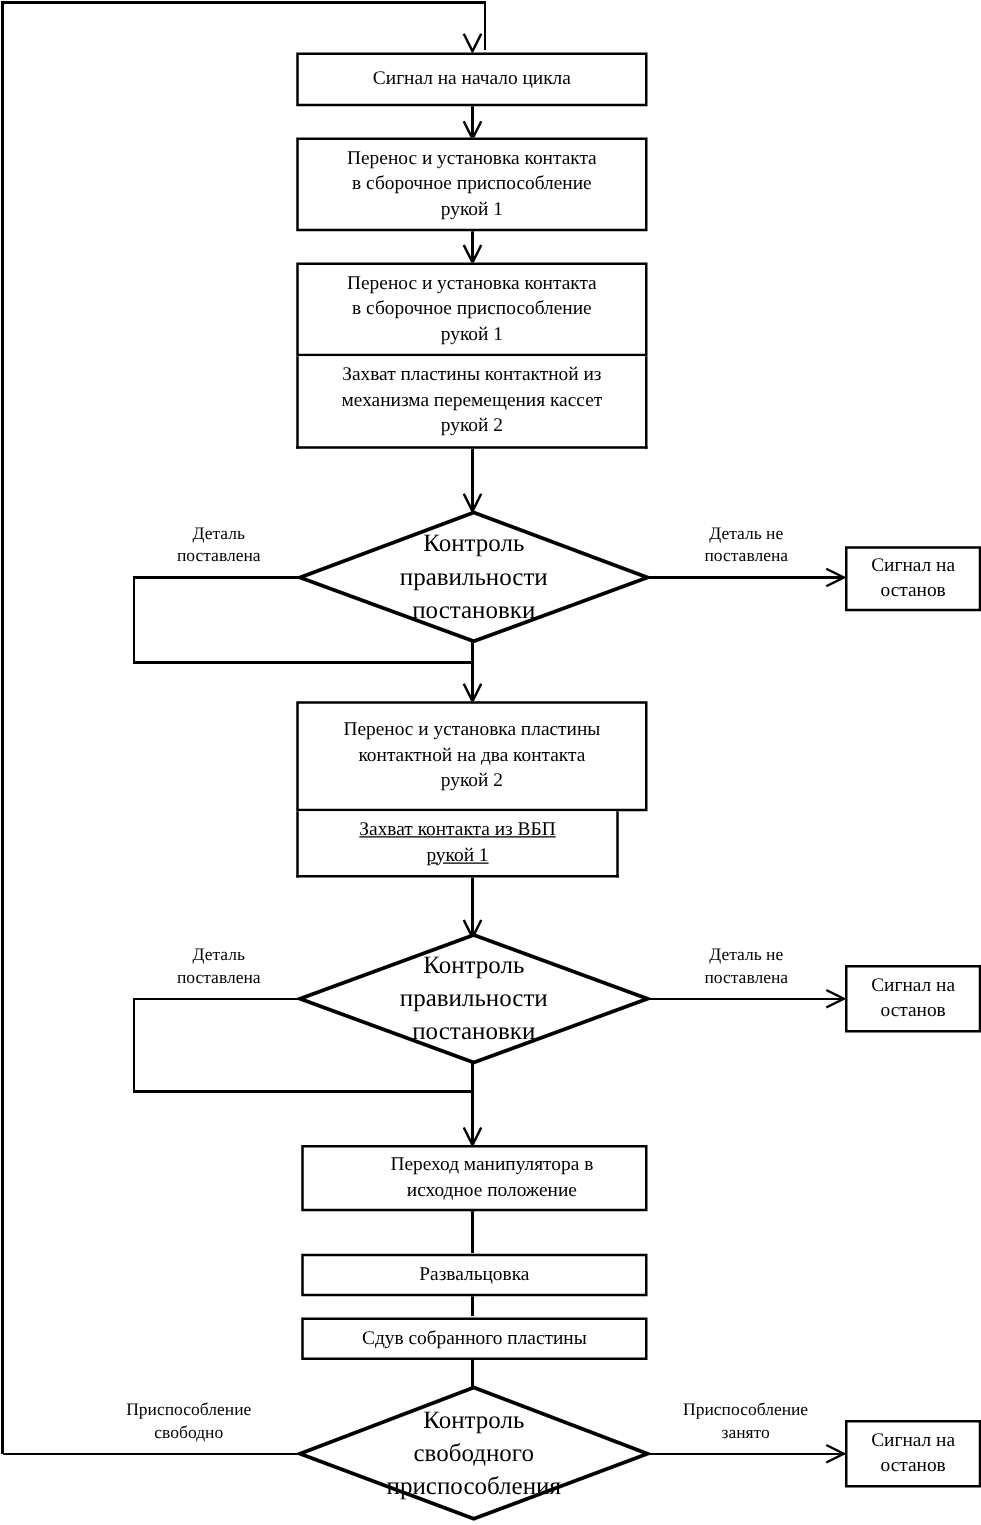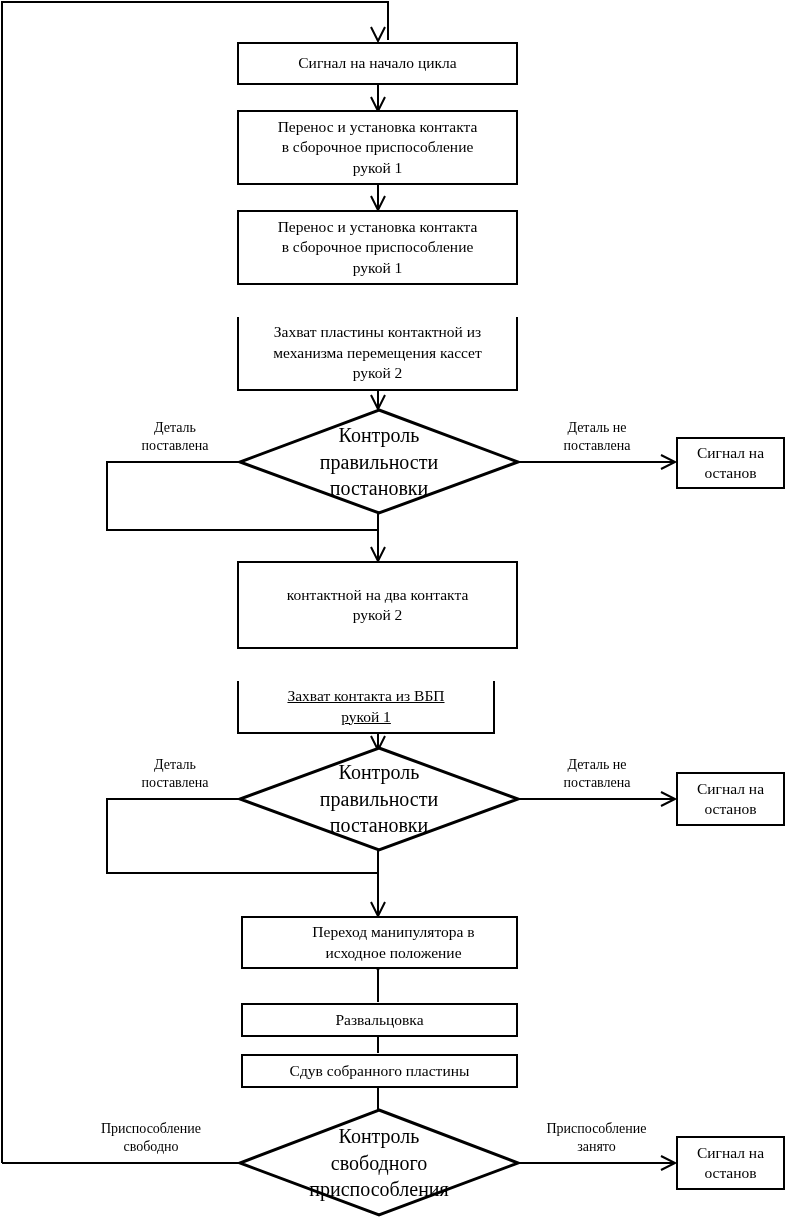--- a/index.html
+++ b/index.html
@@ -4,21 +4,21 @@
 <style>
   html,body{margin:0;padding:0;background:#ffffff;}
   body{font-family:"Liberation Serif","DejaVu Serif",serif;}
   #canvas{position:relative;width:785px;height:1220px;background:#ffffff;overflow:hidden;}
   #wires{position:absolute;left:0;top:0;width:785px;height:1220px;}
   .node{position:absolute;box-sizing:border-box;display:flex;flex-direction:column;
         align-items:center;justify-content:center;text-align:left;color:#000;
         font-size:15.5px;line-height:1.32;background:#fff;}
   .proc{border:2px solid #000;}
   .proc.split-top{border-bottom-width:2px;}
-  .proc.split-bot{border-top:0;margin-top:32px;}
+  .proc.split-bot{border-top:0;}
   .stop{border:2px solid #000;font-size:15.5px;}
   .dia-txt{position:absolute;left:0;top:0;width:100%;height:100%;
            display:flex;flex-direction:column;align-items:center;justify-content:center;
            text-align:center;font-size:20px;line-height:1.45;color:#000;}
   .edgelbl{position:absolute;text-align:center;font-size:14px;line-height:1.3;
            color:#000;white-space:nowrap;}
   .ln{line-height:1.32;}
 </style>
 </head>
 <body>
@@ -111,20 +111,21 @@
     <span class="ln">правильности</span>
     <span class="ln">постановки</span>
   </div>
 
   <div class="node stop" style="left:676px;top:437px;width:109px;height:52px;">
     <span class="ln">Сигнал на</span>
     <span class="ln">останов</span>
   </div>
 
   <div class="node proc split-top" style="left:237px;top:561px;width:281px;height:88px;">
+    <span class="ln">Перенос и установка пластины</span>
     <span class="ln">контактной на два контакта</span>
     <span class="ln">рукой 2</span>
   </div>
 
   <div class="node proc split-bot" style="left:237px;top:649px;width:258px;height:53px;text-decoration:underline;">
     <span class="ln">Захват контакта из ВБП</span>
     <span class="ln">рукой 1</span>
   </div>
 
   <div class="dia-txt" style="left:268px;top:749px;width:222px;height:100px;">

